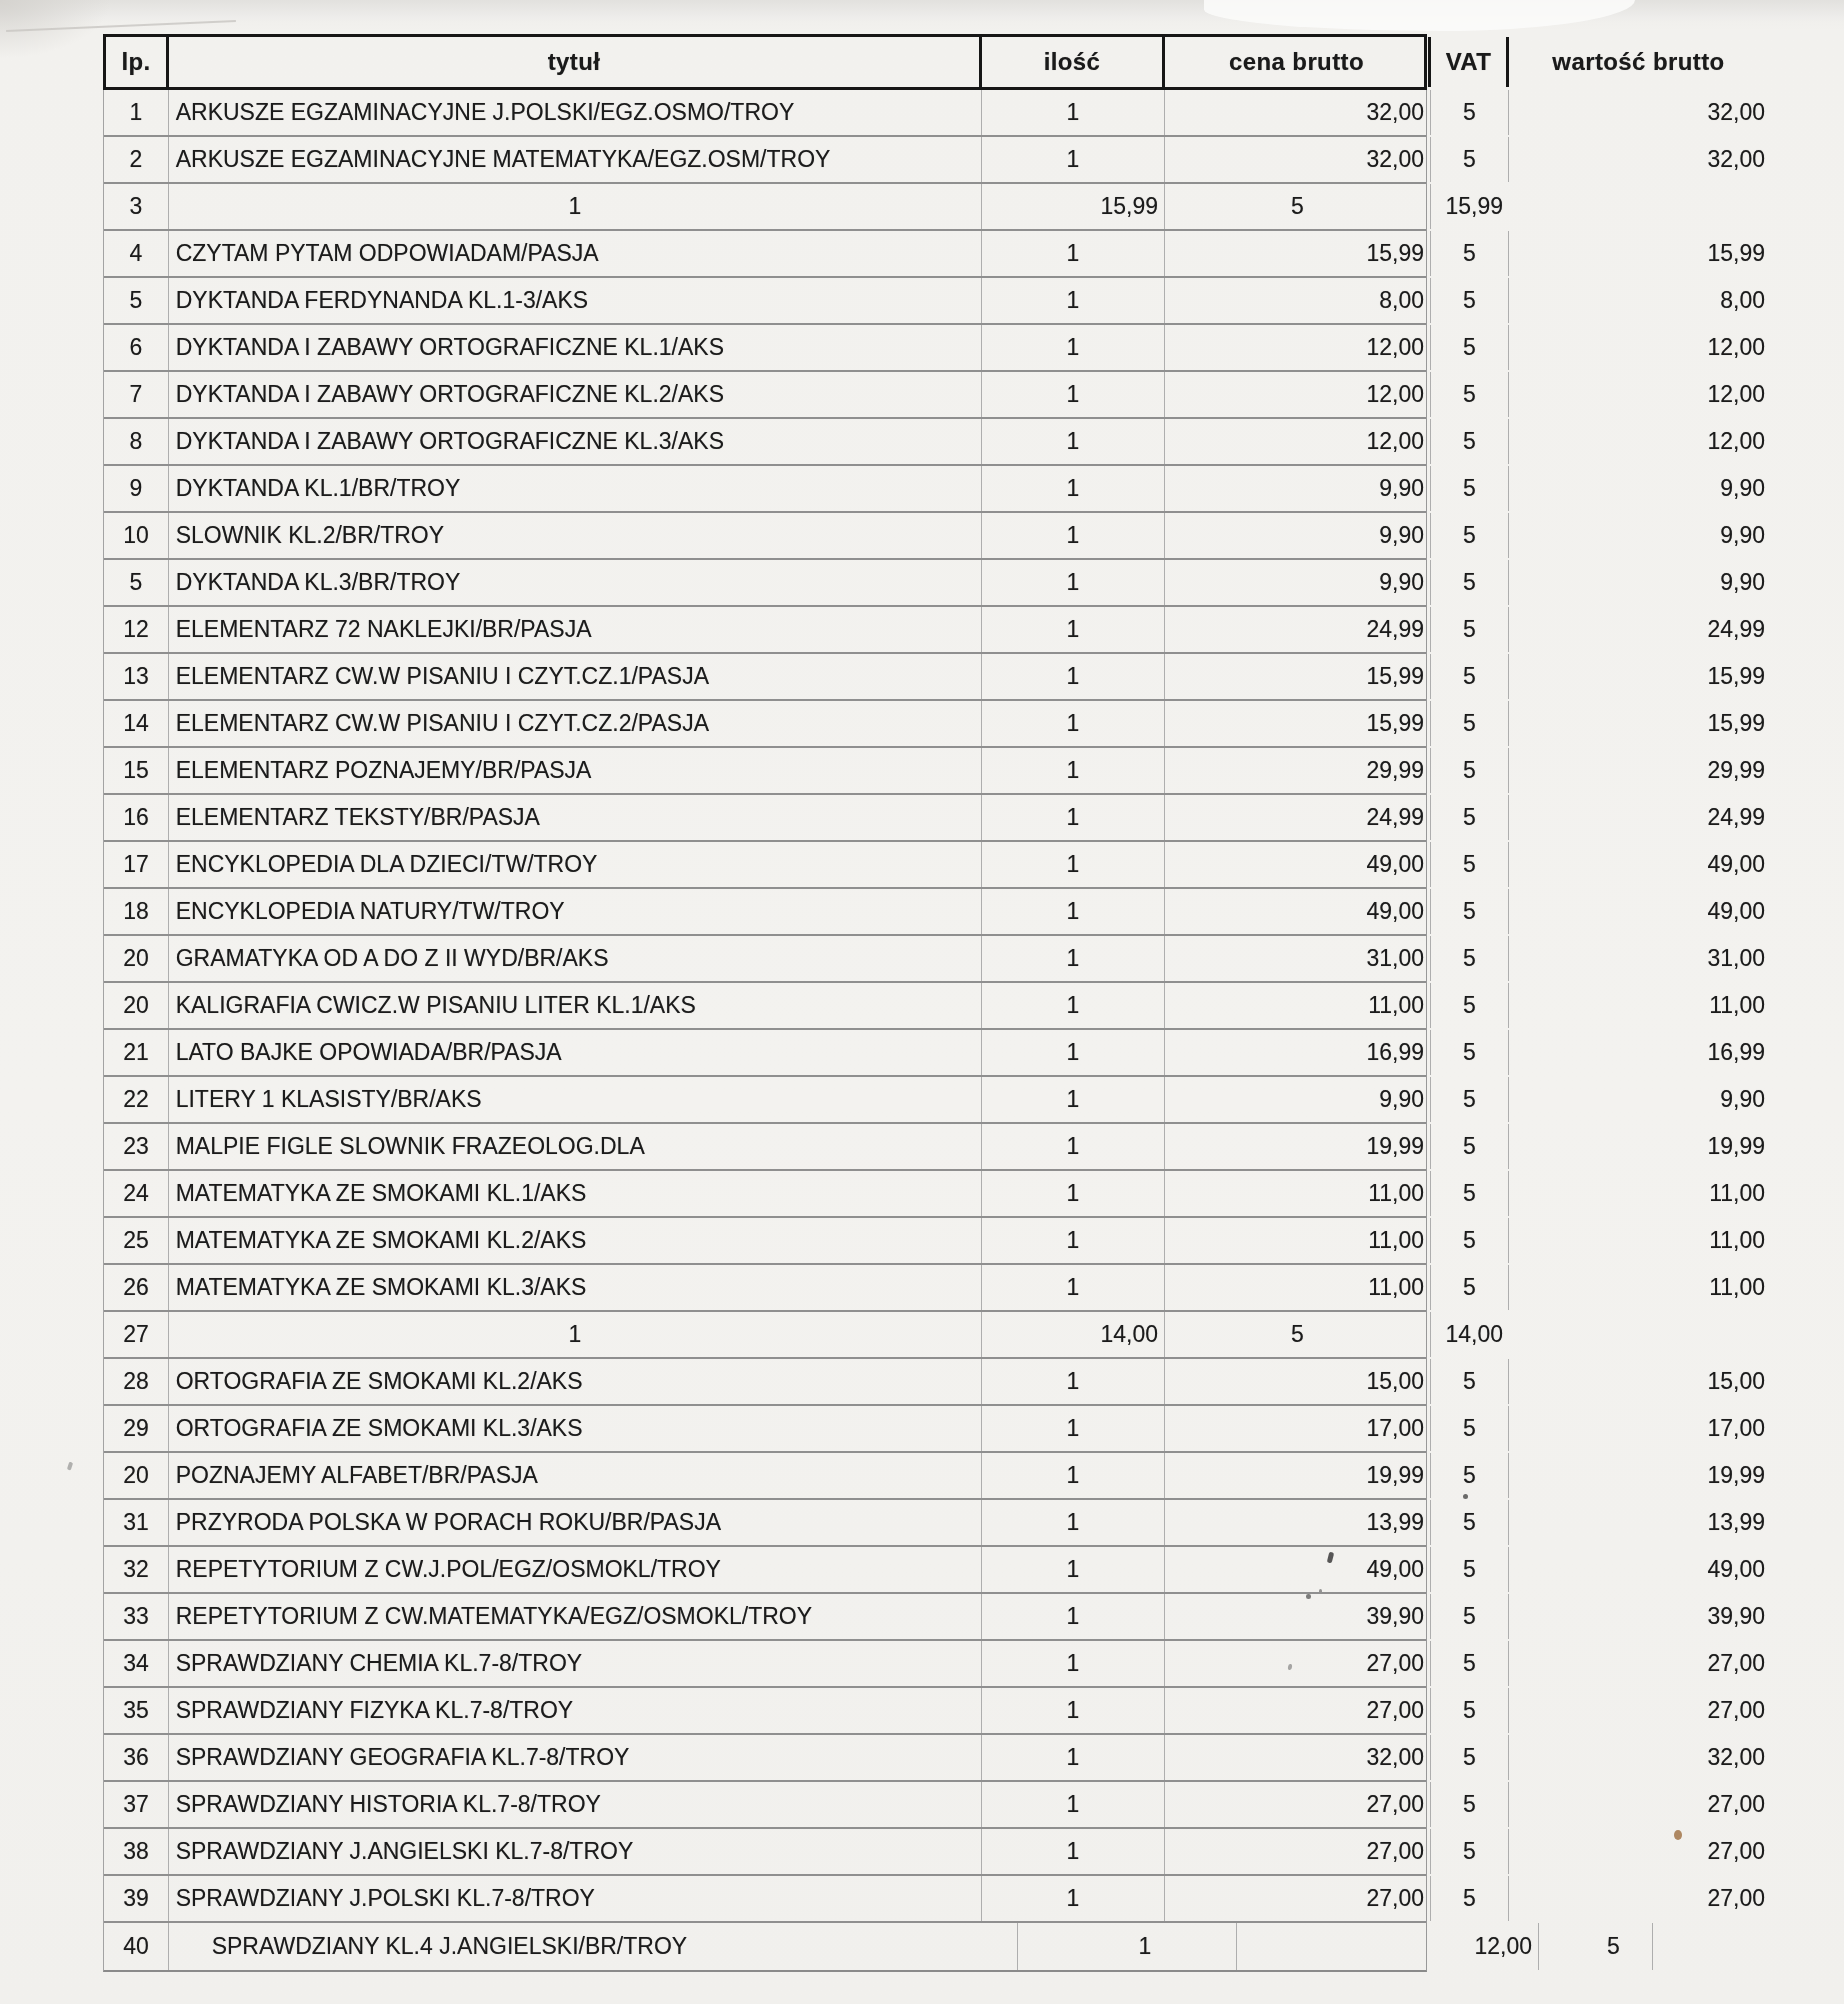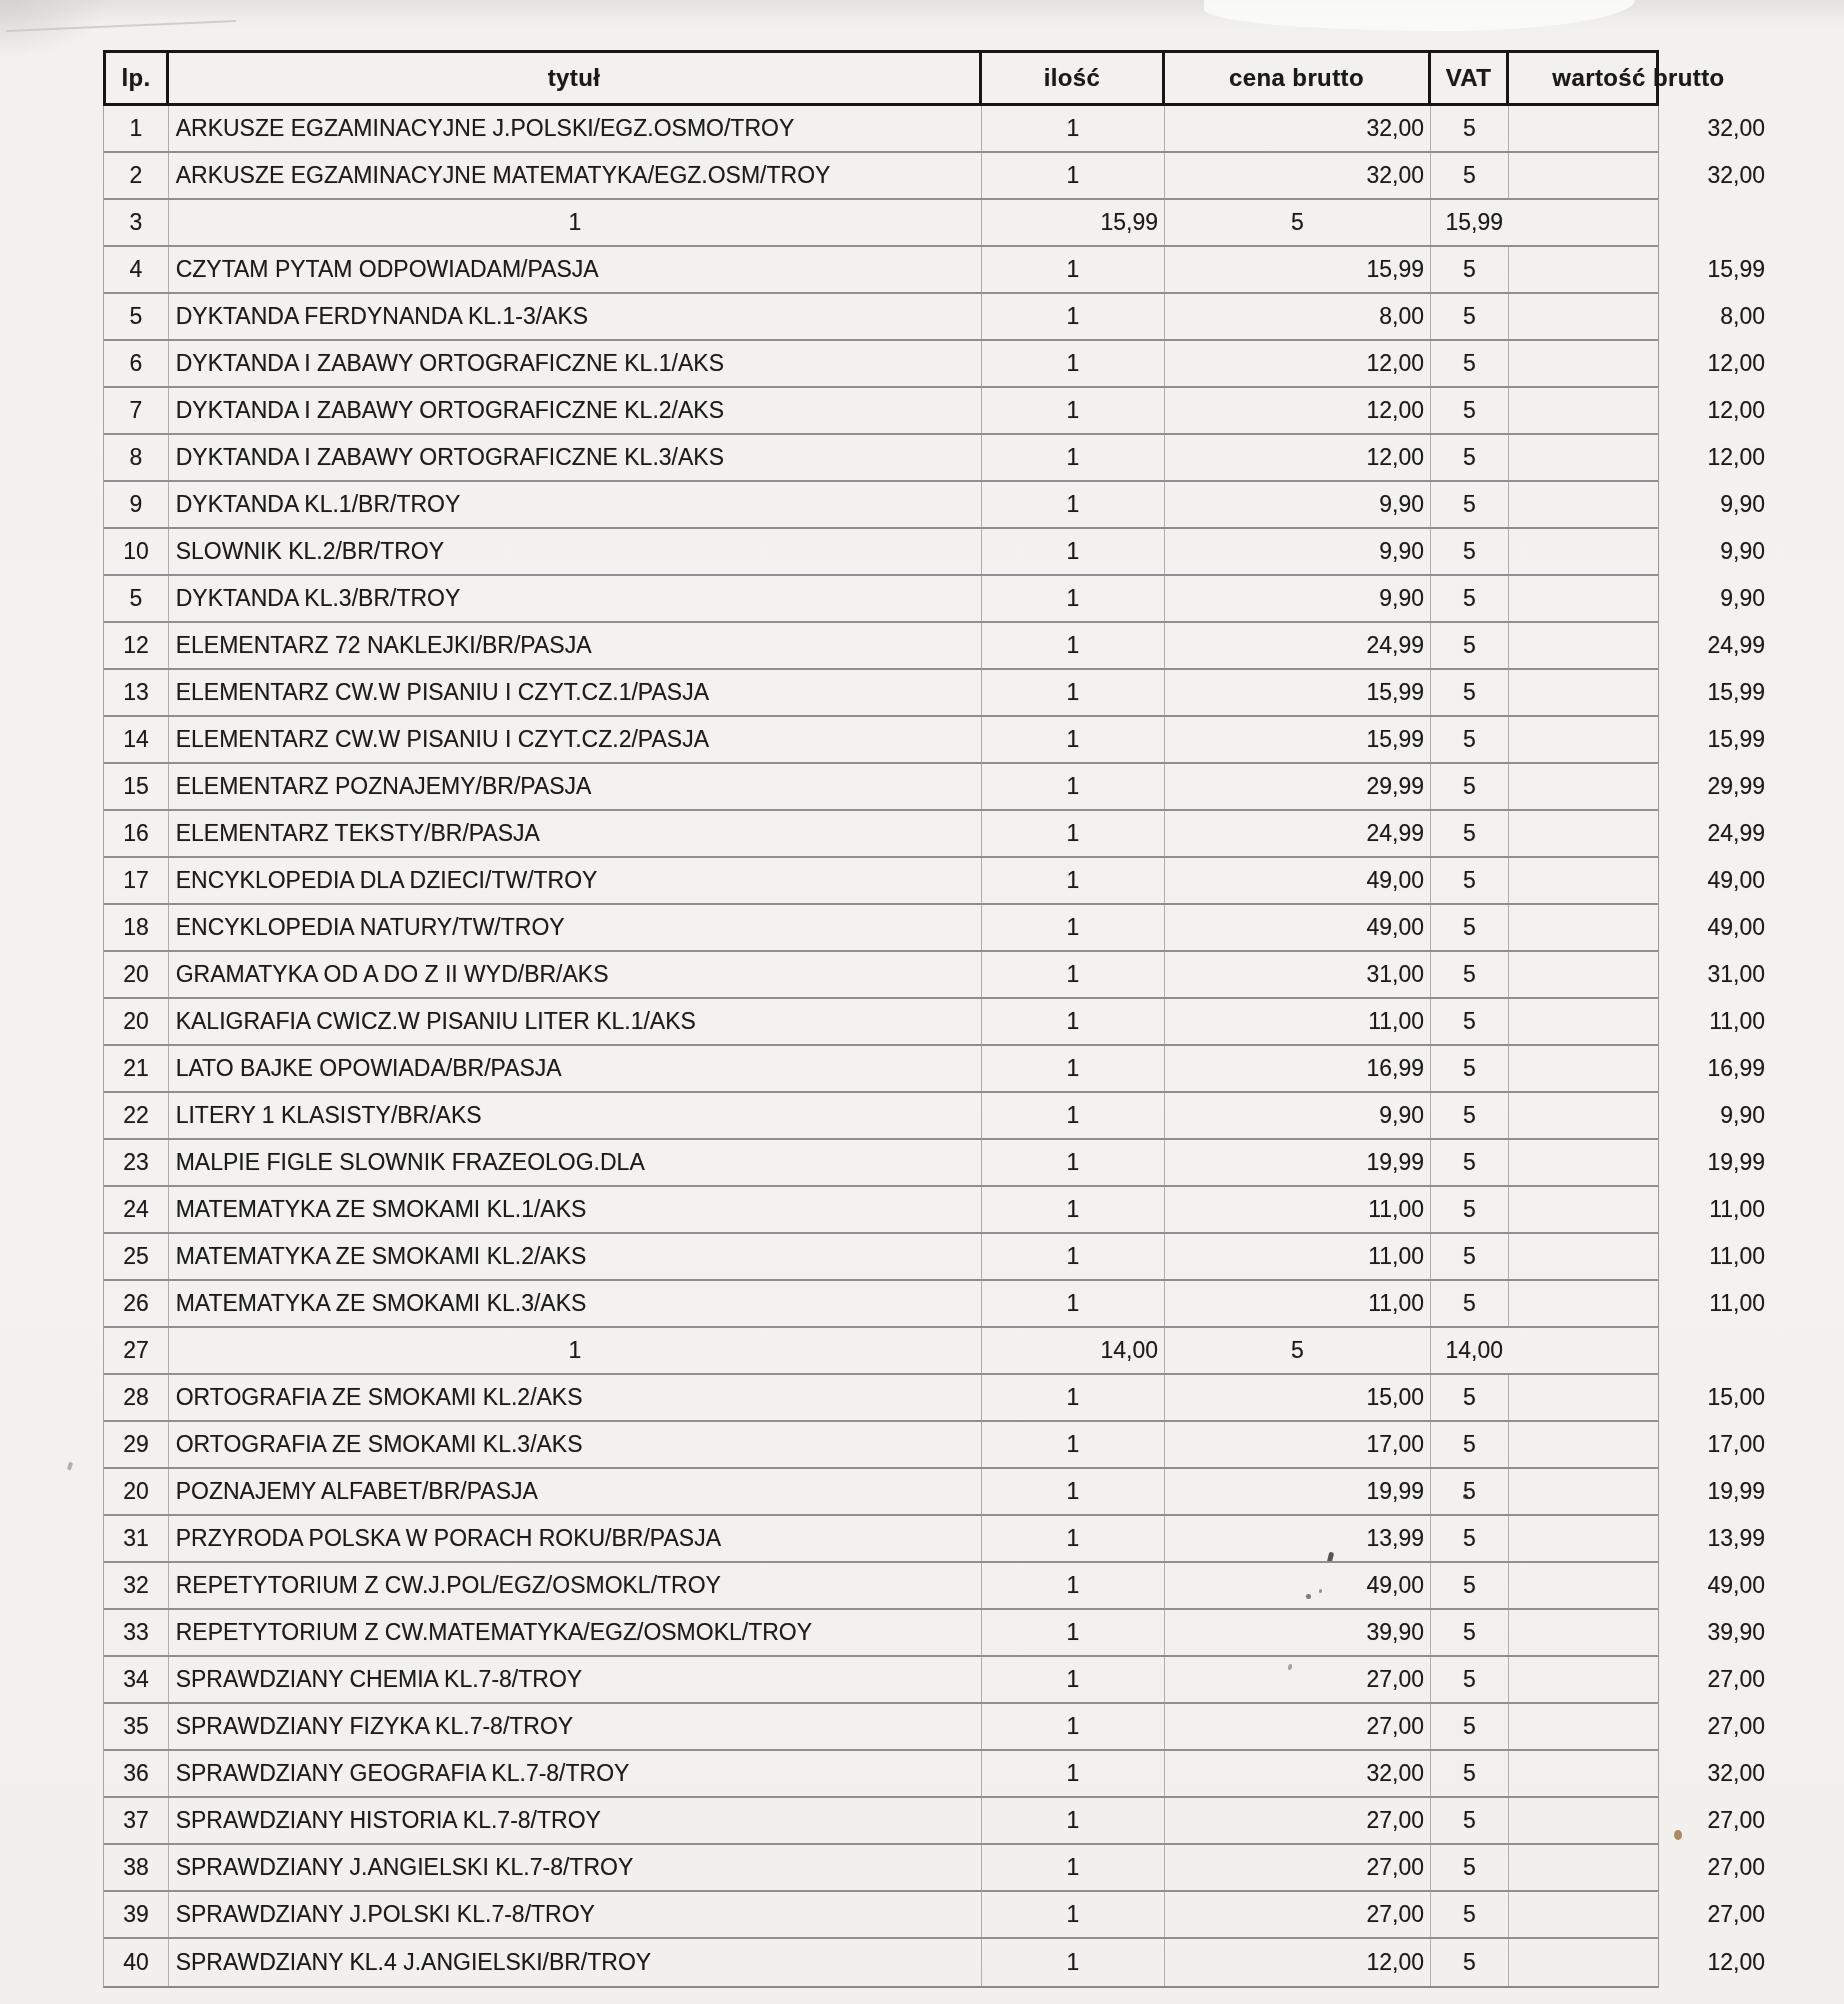--- a/index.html
+++ b/index.html
@@ -24,41 +24,41 @@
   .sp-row30{left:1463px;top:1494px;width:5.2px;height:5.2px;background:#3c3c3c;opacity:.75;}
   .sp-row31a{left:1328px;top:1552px;width:4.5px;height:11px;background:#303030;border-radius:2.2px;
     transform:rotate(14deg);opacity:.8;}
   .sp-row31b{left:1306px;top:1594px;width:4.5px;height:4.5px;background:#4a4a4a;opacity:.7;}
   .sp-row31c{left:1319px;top:1589px;width:3px;height:3.7px;background:#555;opacity:.6;}
   .sp-row33{left:1288px;top:1664px;width:3.7px;height:6px;background:#5a5a5a;opacity:.5;transform:rotate(10deg);}
   .sp-row37{left:1674px;top:1830px;width:8.2px;height:10.4px;background:#a67c52;opacity:.9;}
   .sp-margin{left:68px;top:1462px;width:3.7px;height:8.2px;background:#7a7a7a;opacity:.55;
     transform:rotate(18deg);border-radius:1.5px;}
   
-  .tbl{position:absolute;left:103px;top:34px;width:1556px;margin-top:16px;}
+  .tbl{position:absolute;left:103px;top:34px;width:1324px;}
   .thead{
     display:grid;grid-template-columns:63px 813px 183px 266px 78px 259px;
     height:56px;border:3.7px solid #161616;box-sizing:border-box;
   }
   .th{
     display:flex;align-items:center;justify-content:center;
     border-right:3.7px solid #161616;box-sizing:border-box;
     font-size:24px;font-weight:bold;letter-spacing:0.4px;
     text-shadow:0 0 0.7px rgba(20,20,20,.45);
   }
   .th:last-child{border-right:none;}
   .tbody{
     border-left:1.5px solid #a3a3a3;border-right:1.5px solid #989898;border-bottom:2.2px solid #8a8a8a;
     box-sizing:content-box;
   }
   .tr{
     display:grid;grid-template-columns:65px 813px 183px 266px 78px 262px;
     height:47px;box-sizing:border-box;border-bottom:2.2px solid #8f8f8f;
   }
-  .tr:last-child{border-bottom:none;}
+  .tr:last-child{border-bottom:none;gap:36px;}
   .td{
     display:flex;align-items:center;box-sizing:border-box;
     border-right:1.5px solid #aeaeae;
     font-size:23px;color:#1b1b1b;
     text-shadow:0 0 0.7px rgba(25,25,25,.4);
     white-space:nowrap;overflow:hidden;
   }
   .td:last-child{border-right:none;}
   .td.c{justify-content:center;}
   .td.l{justify-content:flex-start;padding-left:6.7px;}

